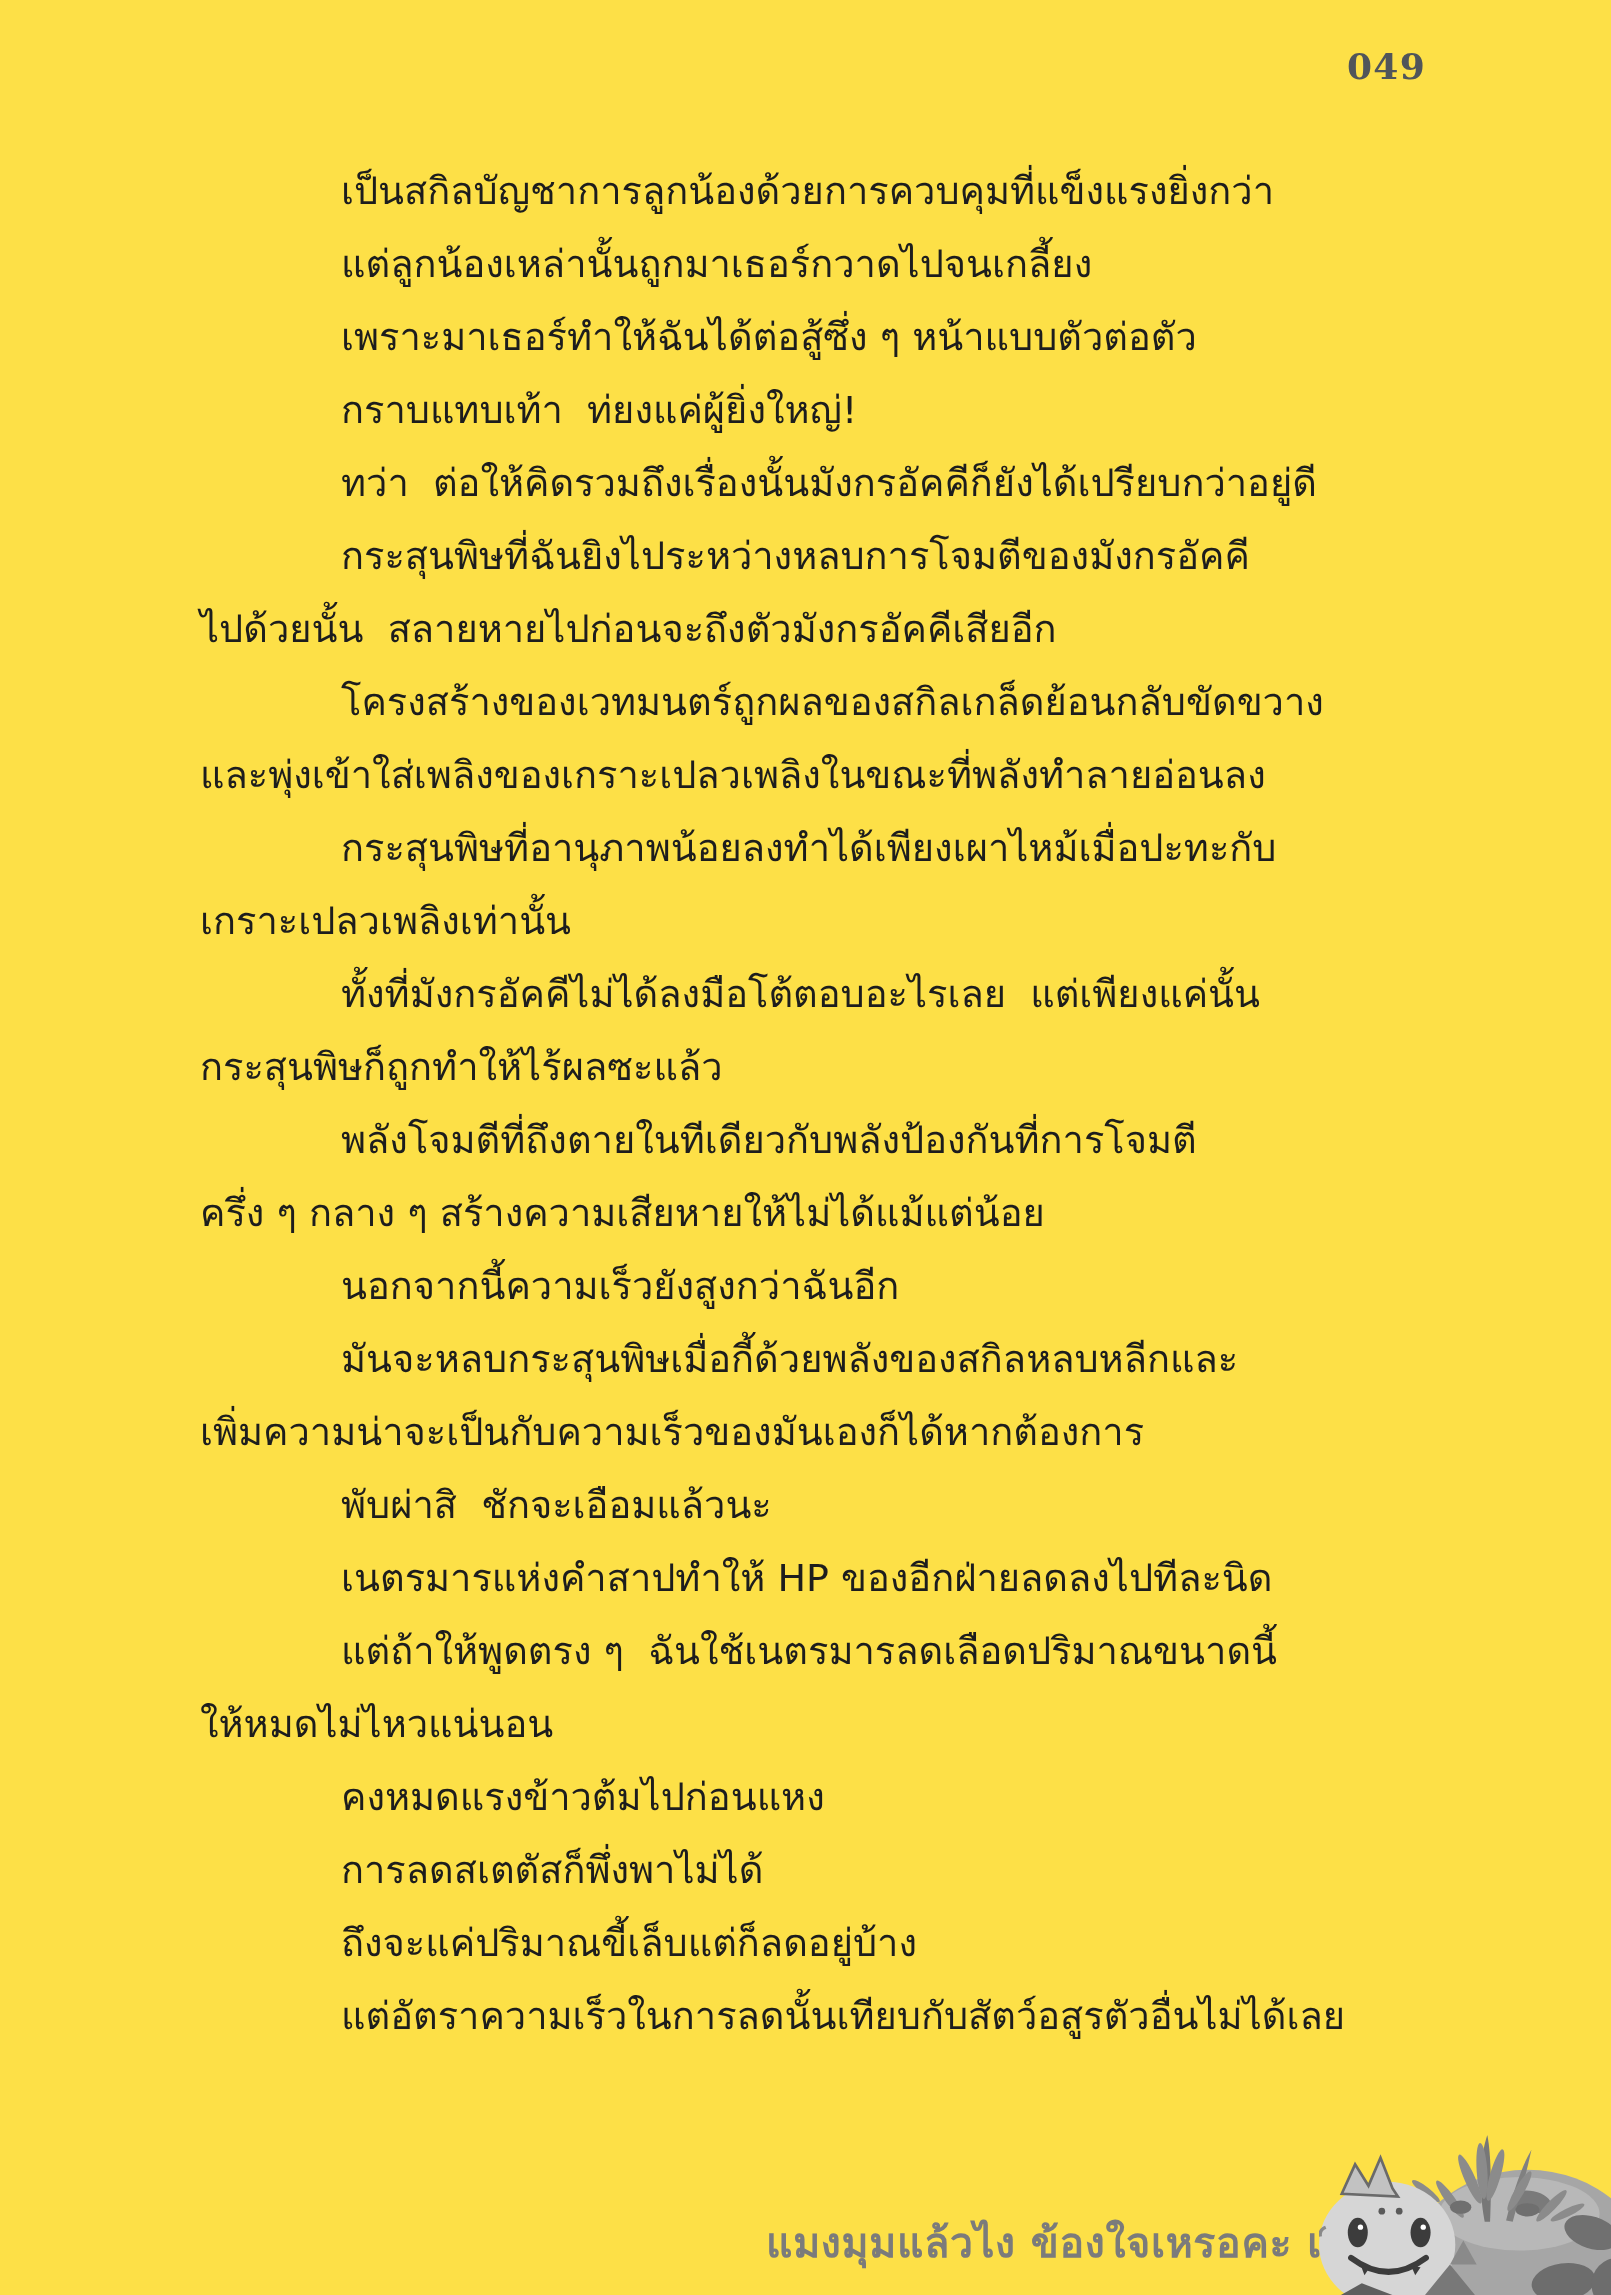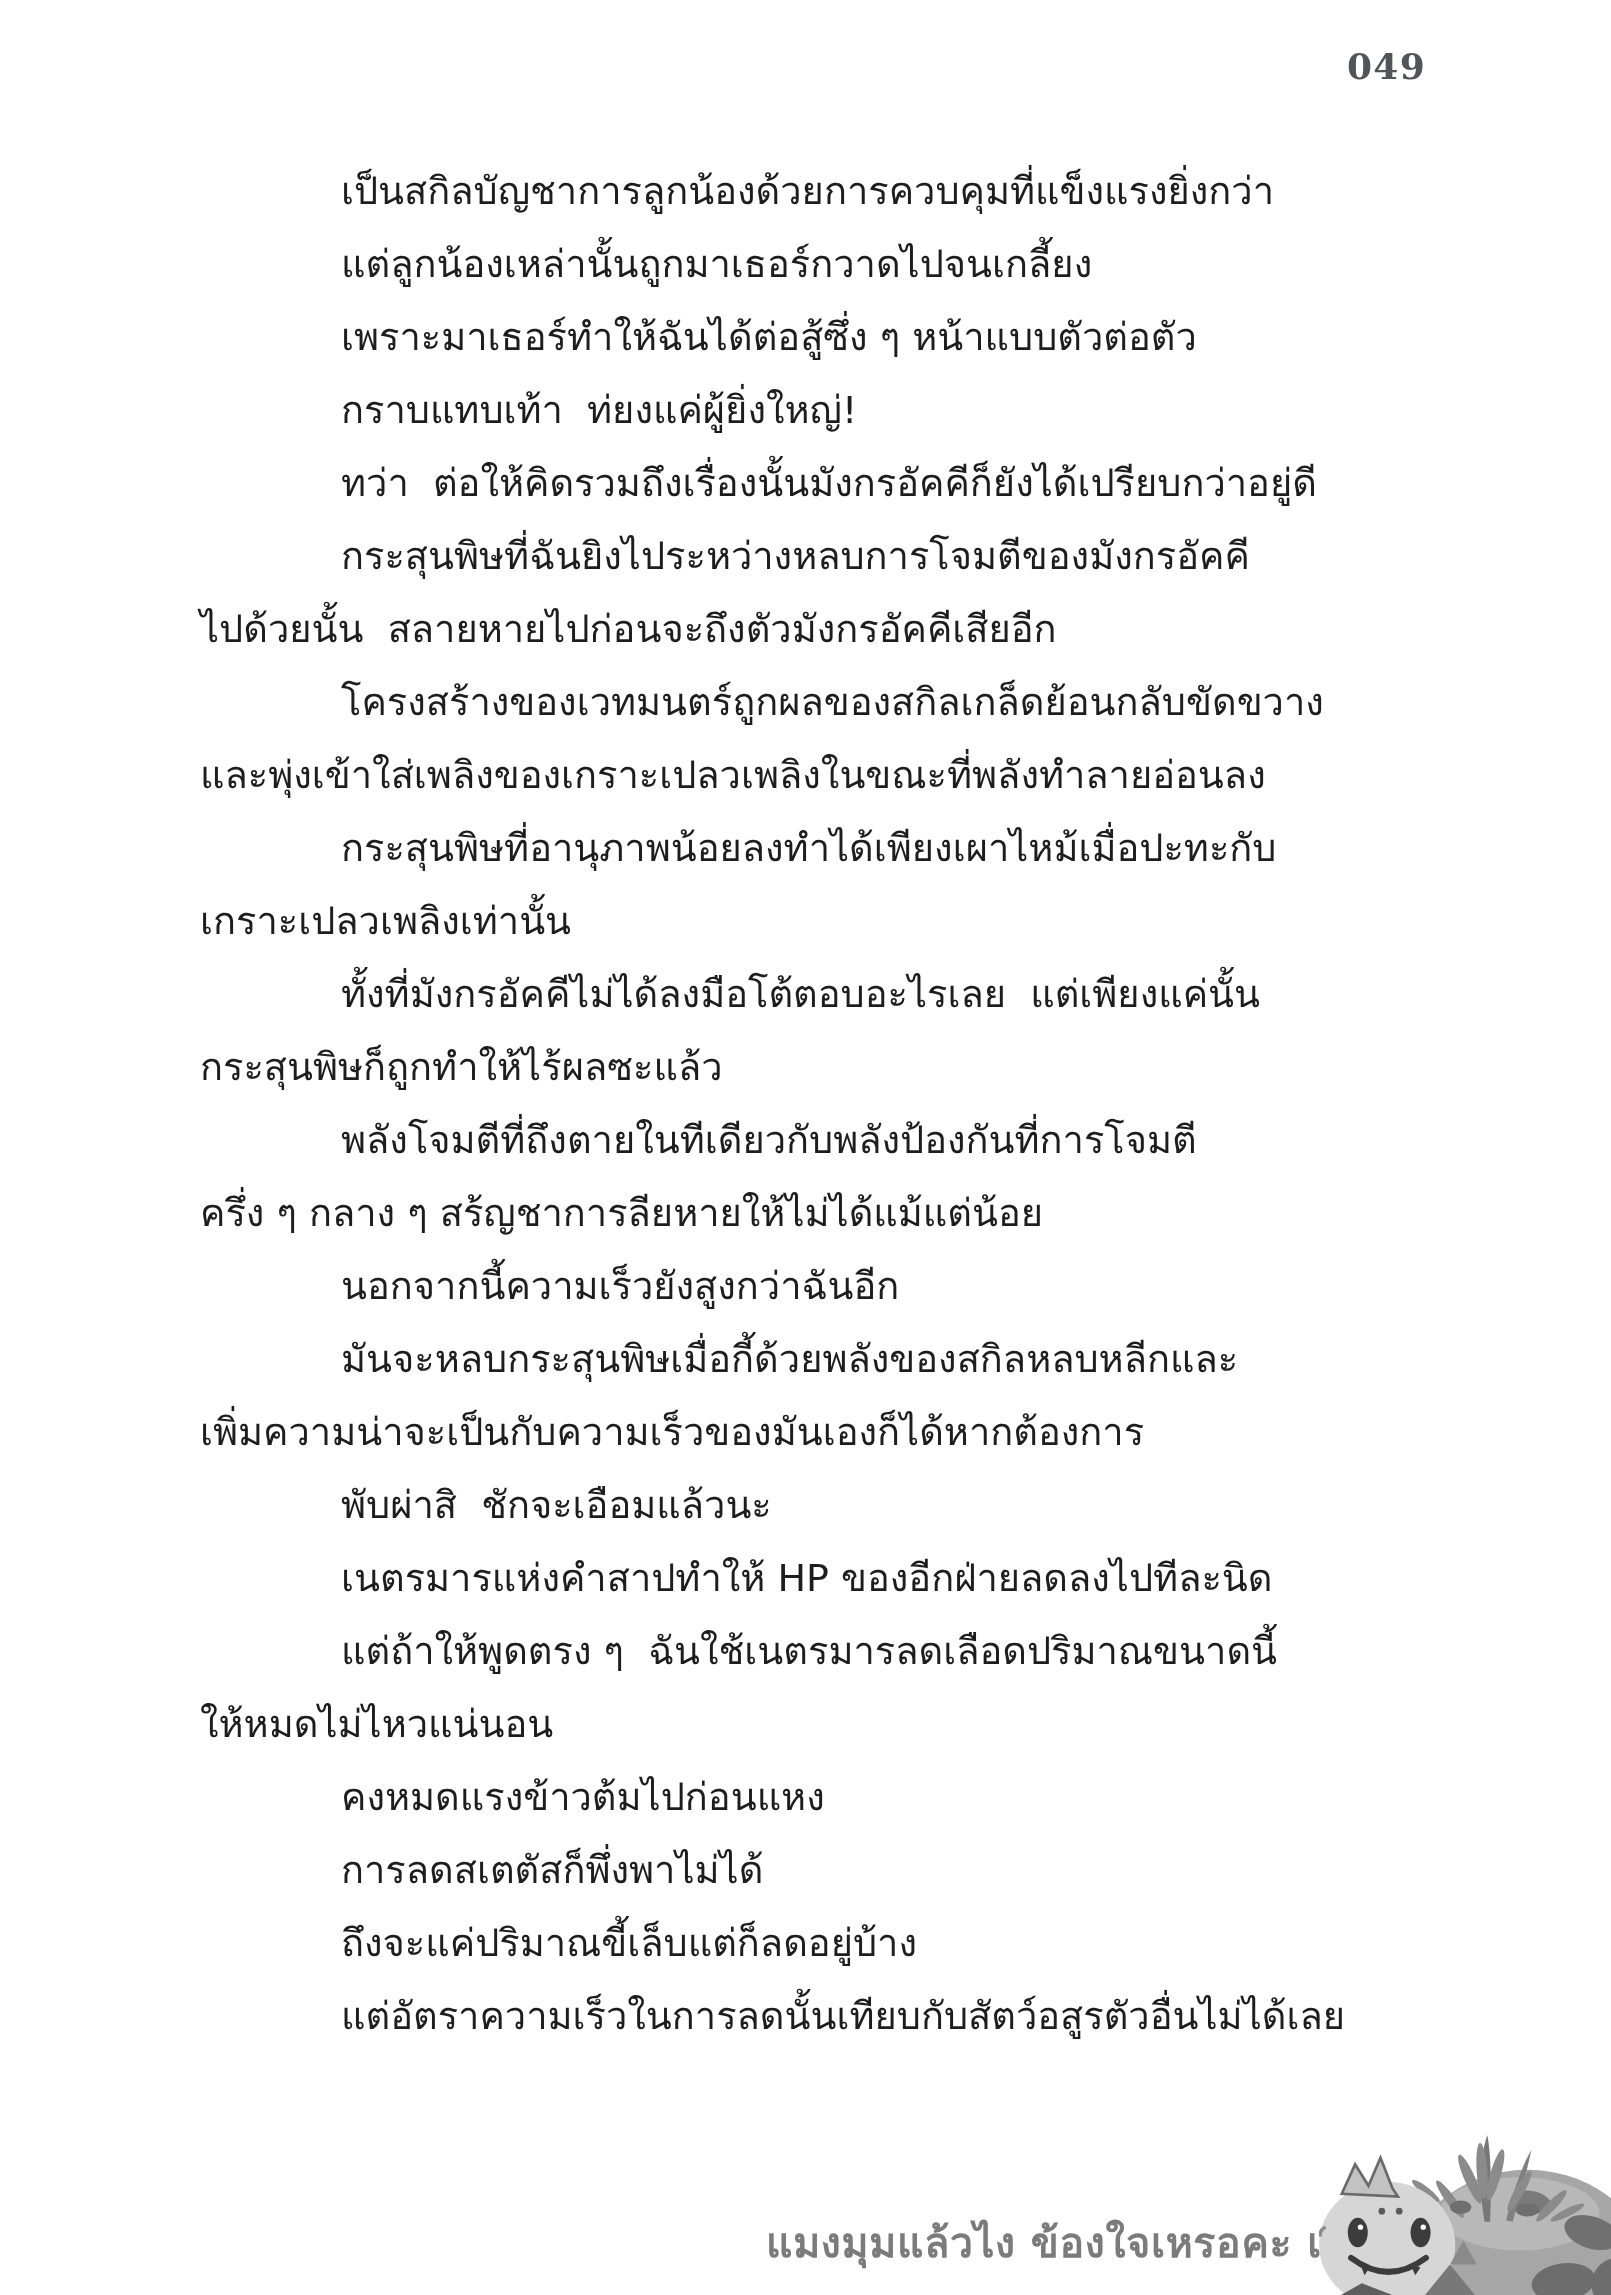--- a/index.html
+++ b/index.html
@@ -1,21 +1,21 @@
 <!DOCTYPE html>
 <html lang="th" style="--text-color: #1d1d1d; --pagenum-color: #50555a; --footer-color: #7b7b7b;font-size:10.7px"><head>
 <meta charset="utf-8">
 <style>
   html, body { margin: 0; padding: 0; background: #e8e8e8; }
   .page {
     position: relative;
     width: 1612px;
     height: 2295px;
     margin: 0 auto;
-    background: #ffffff;
+    background: #fde047;
     overflow: hidden;
     font-family: "DejaVu Sans", sans-serif;
     color: var(--text-color, #1d1d1d);
   }
   .page-number {
     position: absolute;
     top: 45px;
     left: 1347px;
     font-family: "DejaVu Serif", "Liberation Serif", serif;
     font-size: 36px;
@@ -70,21 +70,21 @@
       <div class="line indent">ทว่า  ต่อให้คิดรวมถึงเรื่องนั้นมังกรอัคคีก็ยังได้เปรียบกว่าอยู่ดี</div>
       <div class="line indent">กระสุนพิษที่ฉันยิงไประหว่างหลบการโจมตีของมังกรอัคคี</div>
       <div class="line">ไปด้วยนั้น  สลายหายไปก่อนจะถึงตัวมังกรอัคคีเสียอีก</div>
       <div class="line indent">โครงสร้างของเวทมนตร์ถูกผลของสกิลเกล็ดย้อนกลับขัดขวาง</div>
       <div class="line">และพุ่งเข้าใส่เพลิงของเกราะเปลวเพลิงในขณะที่พลังทำลายอ่อนลง</div>
       <div class="line indent">กระสุนพิษที่อานุภาพน้อยลงทำได้เพียงเผาไหม้เมื่อปะทะกับ</div>
       <div class="line">เกราะเปลวเพลิงเท่านั้น</div>
       <div class="line indent">ทั้งที่มังกรอัคคีไม่ได้ลงมือโต้ตอบอะไรเลย  แต่เพียงแค่นั้น</div>
       <div class="line">กระสุนพิษก็ถูกทำให้ไร้ผลซะแล้ว</div>
       <div class="line indent">พลังโจมตีที่ถึงตายในทีเดียวกับพลังป้องกันที่การโจมตี</div>
-      <div class="line">ครึ่ง ๆ กลาง ๆ สร้ญชาการลียหายให้ไม่ได้แม้แต่น้อย</div>
+      <div class="line">ครึ่ง ๆ กลาง ๆ สร้างความเสียหายให้ไม่ได้แม้แต่น้อย</div>
       <div class="line indent">นอกจากนี้ความเร็วยังสูงกว่าฉันอีก</div>
       <div class="line indent">มันจะหลบกระสุนพิษเมื่อกี้ด้วยพลังของสกิลหลบหลีกและ</div>
       <div class="line">เพิ่มความน่าจะเป็นกับความเร็วของมันเองก็ได้หากต้องการ</div>
       <div class="line indent">พับผ่าสิ  ชักจะเอือมแล้วนะ</div>
       <div class="line indent">เนตรมารแห่งคำสาปทำให้ HP ของอีกฝ่ายลดลงไปทีละนิด</div>
       <div class="line indent">แต่ถ้าให้พูดตรง ๆ  ฉันใช้เนตรมารลดเลือดปริมาณขนาดนี้</div>
       <div class="line">ให้หมดไม่ไหวแน่นอน</div>
       <div class="line indent">คงหมดแรงข้าวต้มไปก่อนแหง</div>
       <div class="line indent">การลดสเตตัสก็พึ่งพาไม่ได้</div>
       <div class="line indent">ถึงจะแค่ปริมาณขี้เล็บแต่ก็ลดอยู่บ้าง</div>

